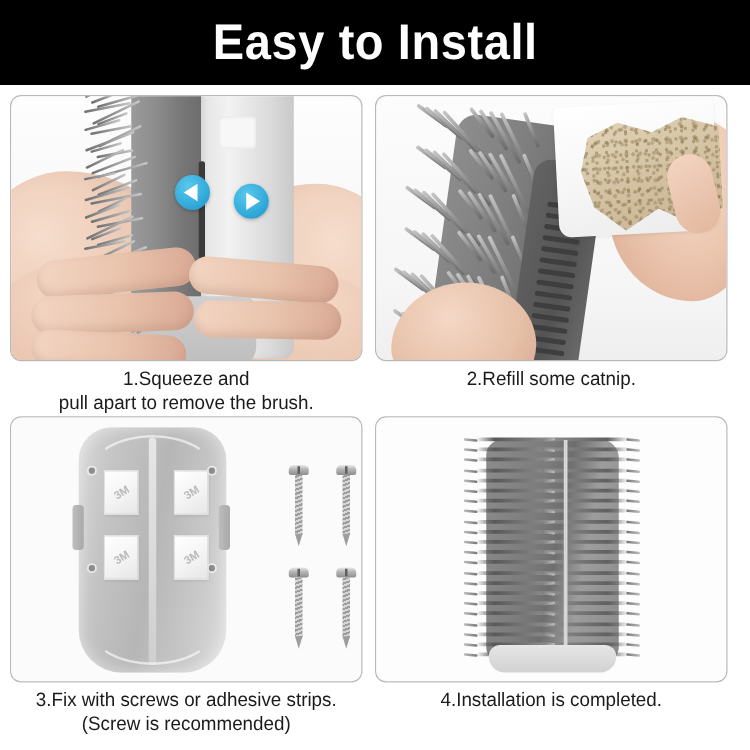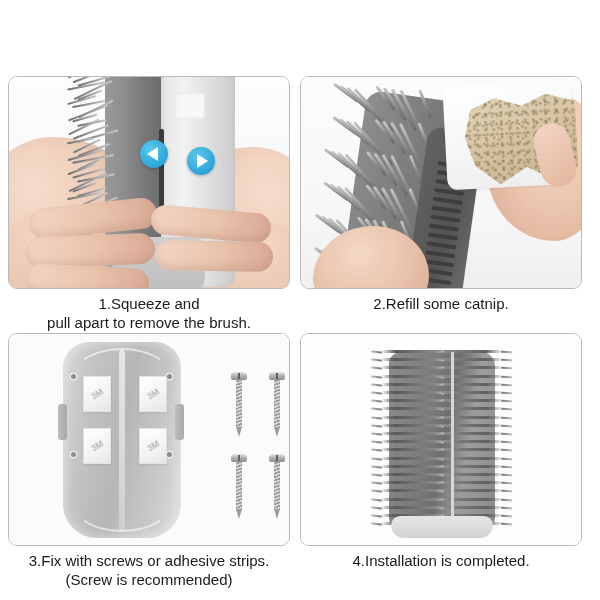--- a/index.html
+++ b/index.html
@@ -346,20 +346,23 @@
     width: 102px; height: 22px;
     background: linear-gradient(180deg,#e6e6e6,#d2d2d2);
     border-radius: 10px 10px 14px 14px;
   }
 </style>
 </head>
 <body>
 
 <div id="page">
 
+  <div class="header-bar">
+    <div class="header-title">Easy to Install</div>
+  </div>
 
   <div class="grid">
 
     <div class="cell cell-1">
       <div class="photo">
         <div class="s1">
           <div class="hand hand-l1"></div>
           <div class="hand hand-l1b"></div>
           <div class="hand hand-r1"></div>
           <div class="hand hand-r1b"></div>

